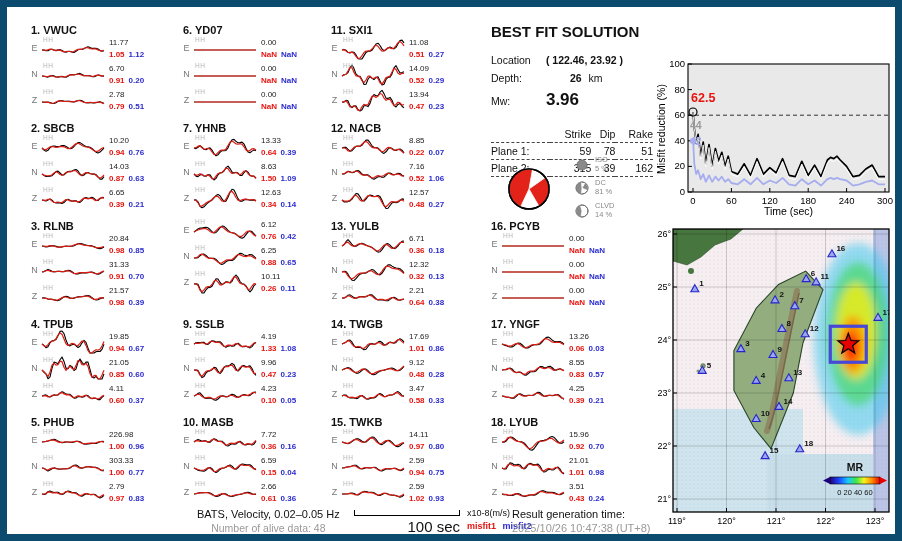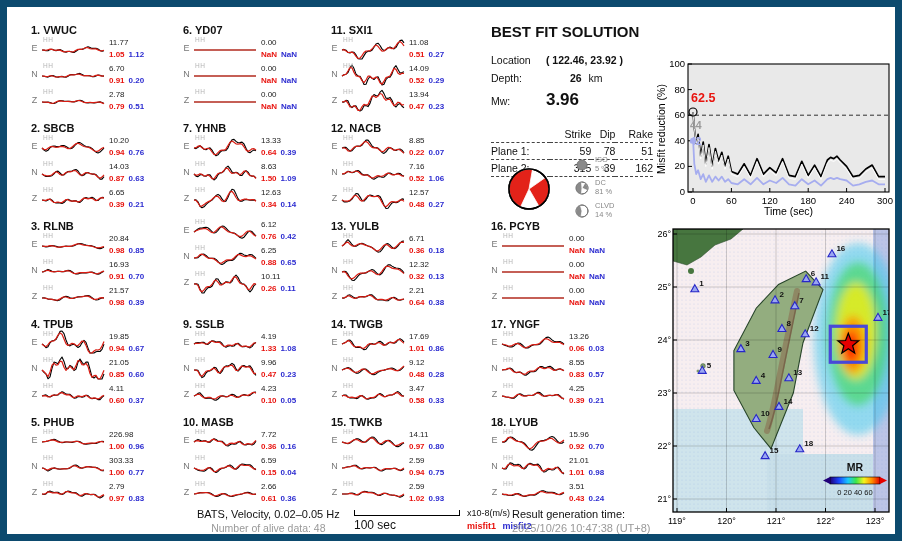--- a/index.html
+++ b/index.html
@@ -35,21 +35,21 @@
   #mainball{position:absolute;left:14px;top:142px;}
   
   #evt-title{position:absolute;left:660px;top:8px;width:236px;text-align:center;font-weight:bold;font-size:17px;color:#000;line-height:22px;}
   #misfit-svg{position:absolute;left:648px;top:52px;}
   #map-svg{position:absolute;left:650px;top:212px;}
   
   #foot1{position:absolute;left:190px;top:501px;font-size:11px;color:#111;text-align:center;}
   #foot1 .sub{font-size:10.5px;color:#999;margin-top:2px;}
   #scalebar{position:absolute;left:347px;top:503px;width:106px;}
   #scalebar .bar{border-bottom:1px solid #000;height:5px;border-left:1px solid #000;border-right:1px solid #000;}
-  #scalebar .lab{text-align:left;font-size:12px;color:#111;margin-top:2px;}
+  #scalebar .lab{text-align:right;font-size:15px;color:#111;margin-top:2px;}
   #foot2{position:absolute;left:460px;top:501px;font-size:9px;color:#111;}
   #foot2 .mis{margin-top:3px;}
   #foot3{position:absolute;left:505px;top:501px;font-size:11px;color:#111;}
   #foot3 .sub{font-size:11px;color:#999;margin-top:2px;}
   text{font-family:"Liberation Sans","DejaVu Sans",sans-serif;}
 </style>
 </head>
 <body>
 
 <div id="page">
@@ -140,21 +140,21 @@
             <div><span class="m1">0.98</span><span class="m2">0.85</span></div>
           </div>
         </div>
         <div class="st-row">
           <div class="comp-label">N</div>
           <div class="trace-wrap"><div class="hh-label">HH</div><svg width="64" height="26">
               <polyline points="1,15.0 3,14.6 5,13.5 7,12.4 9,13.2 11,14.2 13,14.7 15,14.6 17,14.3 19,14.4 21,14.6 23,14.6 25,14.0 27,13.4 29,13.6 31,14.7 33,16.2 35,17.0 37,16.9 39,16.3 41,15.9 43,15.9 45,16.0 47,15.7 49,15.2 51,15.1 53,15.7 55,16.7 57,17.2 59,16.6 61,15.3 63,14.2 " fill="none" stroke="#000" stroke-width="1.1" stroke-linejoin="round"></polyline>
               <polyline points="1,15.0 3,14.5 5,13.7 7,13.3 9,14.1 11,14.7 13,14.8 15,14.5 17,14.4 19,14.5 21,14.6 23,14.3 25,13.8 27,13.7 29,14.3 31,15.5 33,16.4 35,16.6 37,16.1 39,15.7 41,15.6 43,15.7 45,15.6 47,15.3 49,15.1 51,15.4 53,16.2 55,16.8 57,16.6 59,15.7 61,14.7 63,14.2 " fill="none" stroke="#d91c12" stroke-width="1.2" stroke-linejoin="round"></polyline>
             </svg></div>
           <div class="nums">
-            <div class="amp">16.93</div>
+            <div class="amp">31.33</div>
             <div><span class="m1">0.91</span><span class="m2">0.70</span></div>
           </div>
         </div>
         <div class="st-row">
           <div class="comp-label">Z</div>
           <div class="trace-wrap"><div class="hh-label">HH</div><svg width="64" height="26">
               <polyline points="1,15.0 3,14.9 5,15.3 7,16.1 9,16.3 11,16.4 13,16.8 15,17.4 17,17.6 19,16.9 21,15.4 23,13.9 25,13.3 27,13.8 29,14.8 31,15.4 33,15.2 35,14.5 37,13.9 39,13.7 41,13.6 43,13.3 45,12.8 47,12.5 49,13.1 51,14.6 53,16.2 55,17.0 57,16.7 59,15.7 61,14.9 63,14.9 " fill="none" stroke="#000" stroke-width="1.1" stroke-linejoin="round"></polyline>
               <polyline points="1,15.0 3,15.0 5,15.4 7,16.0 9,16.1 11,16.3 13,16.8 15,17.2 17,16.9 19,15.9 21,14.6 23,13.9 25,14.0 27,14.7 29,15.4 31,15.5 33,14.9 35,14.3 37,14.0 39,13.9 41,13.7 43,13.3 45,13.0 47,13.1 49,14.1 51,15.4 53,16.3 55,16.4 57,15.7 59,14.9 61,14.7 63,15.1 " fill="none" stroke="#d91c12" stroke-width="1.2" stroke-linejoin="round"></polyline>
             </svg></div>
           <div class="nums">

